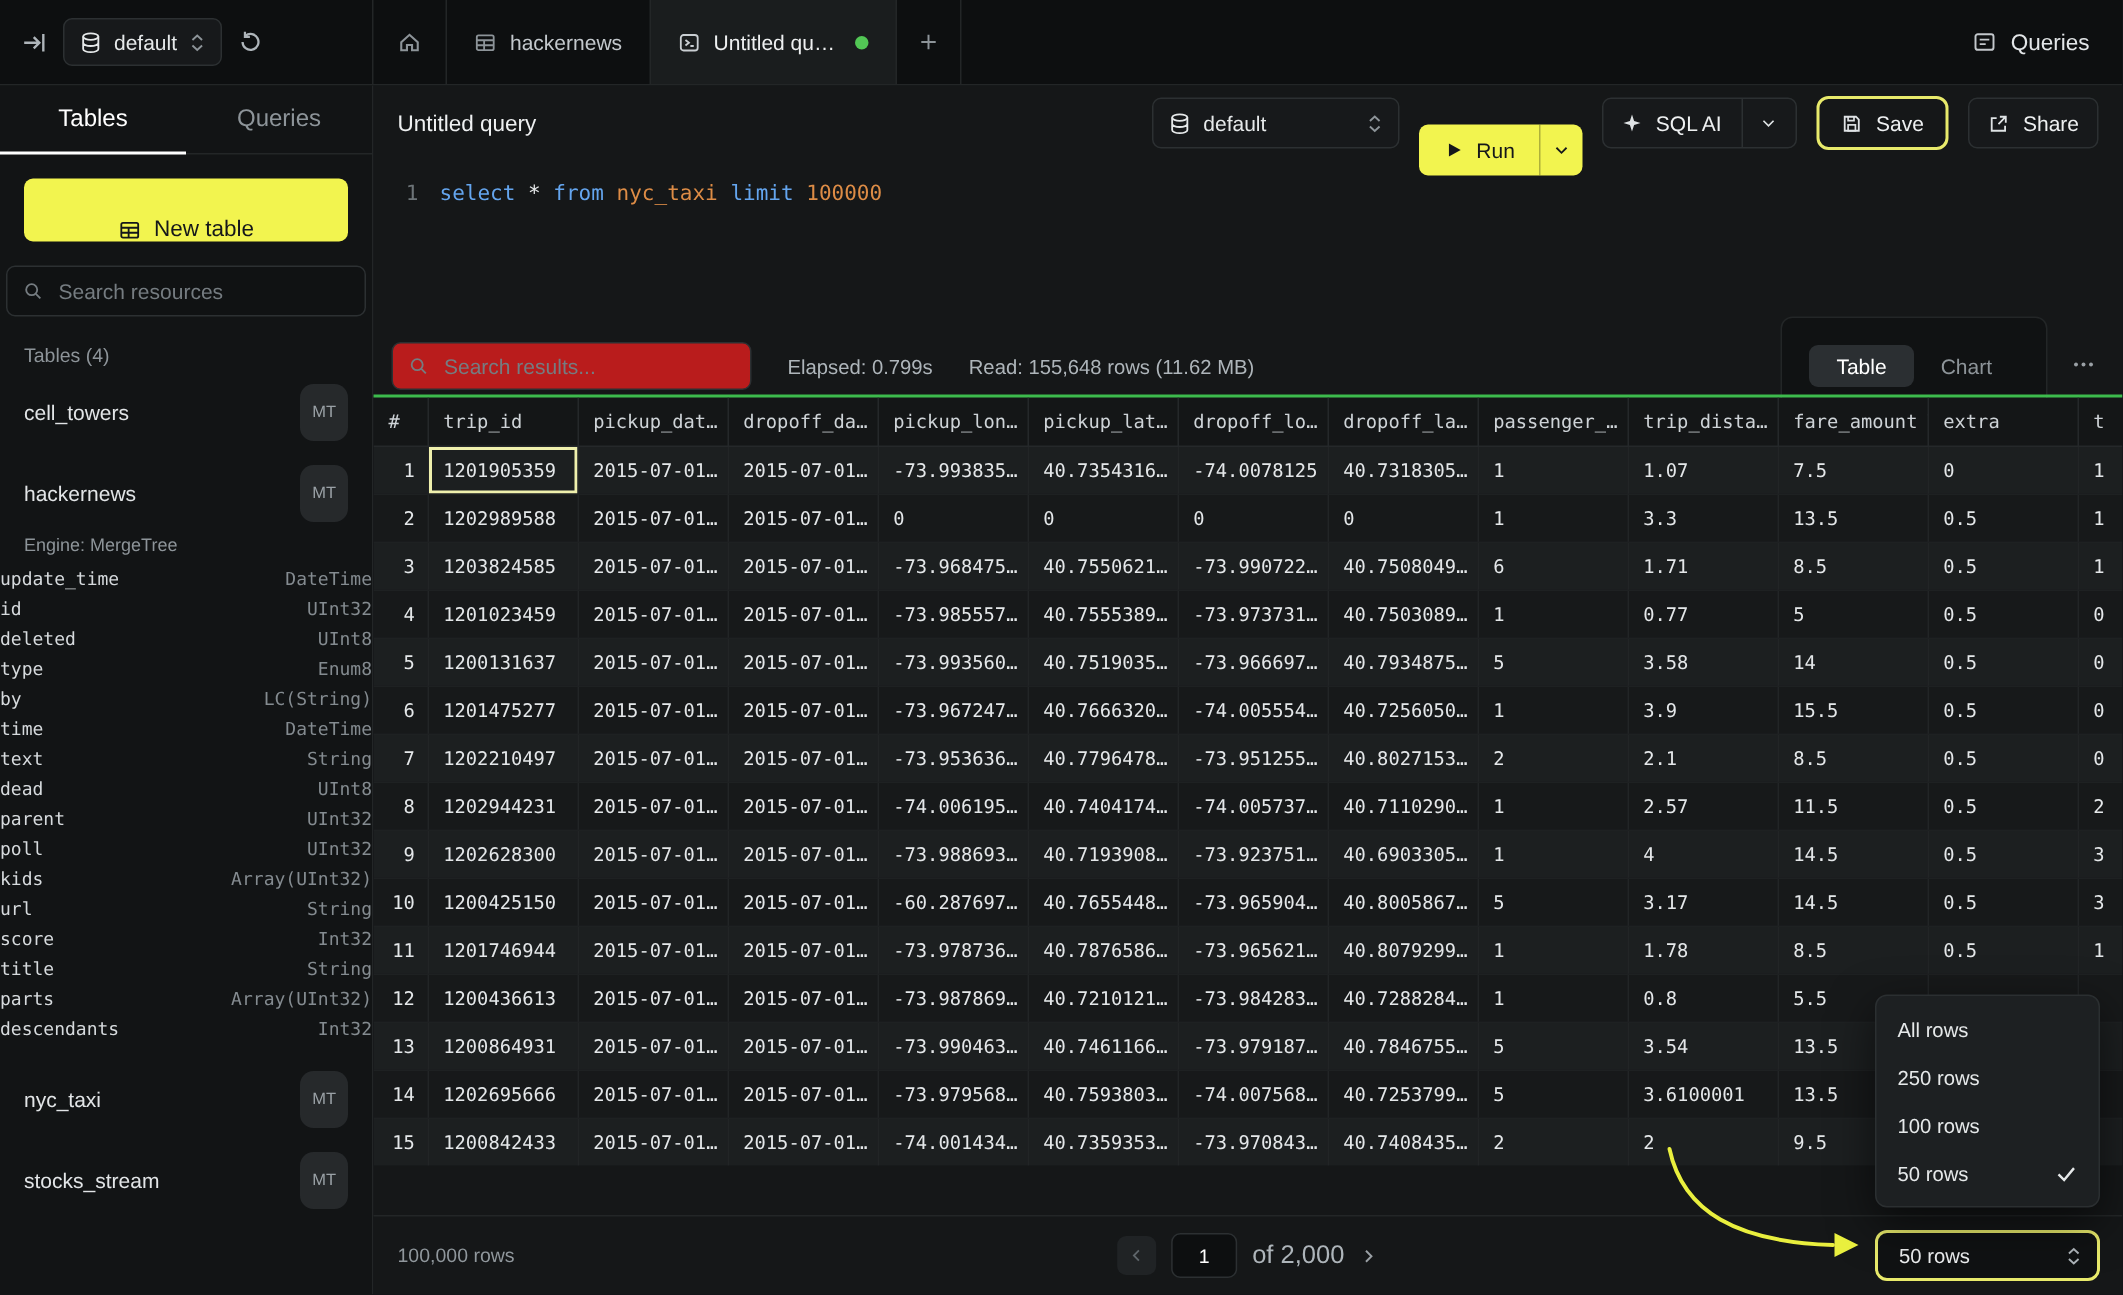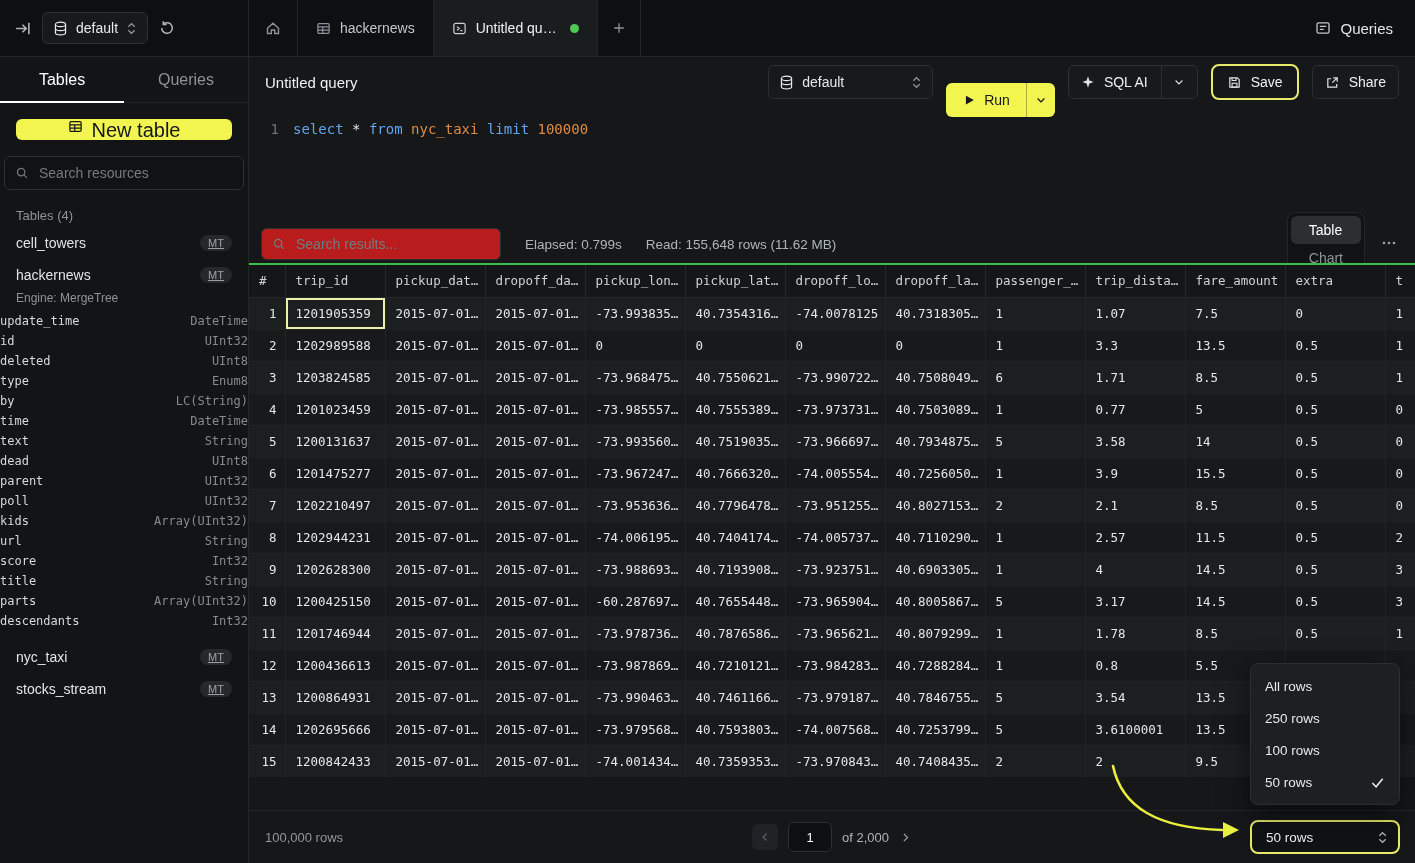--- a/index.html
+++ b/index.html
@@ -45,34 +45,34 @@
   .queries-btn .ic{color:#c3c8cc;}
 
   
   .sidebar{position:absolute;top:57px;left:0;width:249px;bottom:0;background:var(--bg-side);
     border-right:1px solid var(--border);}
   .side-tabs{display:flex;height:46px;border-bottom:1px solid var(--border);}
   .side-tab{flex:1;display:flex;align-items:center;justify-content:center;font-size:16px;
     color:var(--dim);position:relative;cursor:pointer;}
   .side-tab.active{color:#ffffff;}
   .side-tab.active::after{content:"";position:absolute;left:0;right:0;bottom:-1px;height:2px;background:#ffffff;}
-  .new-table-btn{margin:16px;height:21px;background:var(--accent);border-radius:6px;
-    display:flex;align-items:flex-start;justify-content:center;gap:9px;color:#15171a;
-    font-size:20px;font-weight:500;cursor:pointer;}
+  .new-table-btn{margin:16px;height:42px;background:var(--accent);border-radius:6px;
+    display:flex;align-items:flex-end;justify-content:center;gap:9px;color:#15171a;
+    font-size:15px;font-weight:500;cursor:pointer;}
   .search-box{margin:0 4px;height:34px;border:1px solid var(--border2);border-radius:6px;
     display:flex;align-items:center;gap:8px;padding:0 10px;background:var(--panel);}
   .search-box input{background:transparent;border:0;outline:0;color:var(--text);width:100%;
     font-family:"Liberation Sans",sans-serif;font-size:14px;}
   .search-box input::placeholder{color:#757c81;}
   .search-box .ic{color:#757c81;flex:0 0 auto;}
   .section-label{margin:18px 16px 4px;font-size:13px;color:var(--dim);}
   .table-item{display:flex;align-items:center;justify-content:space-between;
     padding:8px 16px;font-size:14px;color:#e2e5e7;cursor:pointer;}
   .tbl-name{font-weight:500;}
-  .badge{background:#26292b;color:#9aa1a6;font-size:11px;padding:2px 8px;border-radius:9px;text-decoration:underline;}
+  .badge{background:#26292b;color:#9aa1a6;font-size:11px;padding:13px 8px;border-radius:9px;}
   .engine{padding:0 16px 6px;font-size:12px;color:var(--dim);}
   .cols{padding-bottom:10px;}
   .col-row{display:flex;justify-content:space-between;padding:0 0;height:20px;align-items:center;
     font-family:"DejaVu Sans Mono",monospace;font-size:12px;}
   .col-name{color:#d6dadd;}
   .col-type{color:#848b90;}
 
   
   .main{position:absolute;left:249px;top:57px;right:0;bottom:0;background:var(--bg);}
   .query-header{position:absolute;top:0;left:0;right:0;height:50px;display:flex;
@@ -99,21 +99,21 @@
   .tok-kw{color:var(--kw);}
   .tok-op{color:#e6e9ea;}
   .tok-ident{color:var(--lit);}
   .tok-num{color:var(--lit);}
 
   .results-toolbar{position:absolute;top:168px;left:0;right:0;height:38px;display:flex;
     align-items:center;padding:0 12px;gap:24px;}
   .results-search{width:240px;height:32px;margin:0;flex:0 0 240px;background:#b91c1c;}
   .stat{font-size:13.5px;color:var(--mid);white-space:nowrap;}
   .toolbar-right{margin-left:auto;display:flex;align-items:center;gap:10px;}
-  .segmented{display:flex;background:var(--panel);border:1px solid var(--border);border-radius:8px;padding:3px;flex-direction:column;}
+  .segmented{display:flex;background:var(--panel);border:1px solid var(--border);border-radius:8px;padding:18px;}
   .seg{height:28px;display:flex;align-items:center;padding:0 18px;border-radius:6px;
     font-size:14px;color:var(--dim);cursor:pointer;}
   .seg.active{background:#2b2f32;color:#ffffff;}
   .more-btn{color:#9aa0a5;padding:0 6px;cursor:pointer;}
   .green-line{position:absolute;top:206px;left:0;right:0;height:2px;background:var(--green);}
 
   .results-table{position:absolute;top:208px;left:0;right:0;height:512px;overflow:hidden;}
   table.grid{border-collapse:collapse;table-layout:fixed;width:1236px;
     font-family:"DejaVu Sans Mono",monospace;font-size:12.5px;}
   table.grid th{height:32px;font-weight:400;color:#ced3d7;text-align:left;padding:0 8px 0 10px;
@@ -130,21 +130,21 @@
     background:var(--bg);}
   .total-rows{position:absolute;left:16px;top:50%;transform:translateY(-50%);
     font-size:13px;color:#90979c;}
   .pager{position:absolute;left:50%;top:50%;transform:translate(-50%,-50%);
     display:flex;align-items:center;gap:10px;}
   .page-btn{width:26px;height:26px;border-radius:6px;background:#202325;display:flex;
     align-items:center;justify-content:center;color:#5f666b;cursor:pointer;}
   .page-input{width:44px;height:30px;background:var(--bg-dark);border:1px solid var(--border2);
     border-radius:6px;color:#ffffff;text-align:center;font-size:13px;outline:0;
     font-family:"Liberation Sans",sans-serif;}
-  .of-label{font-size:13px;color:var(--mid);}
+  .of-label{font-size:17px;color:var(--mid);}
   .next-btn{color:#9aa0a5;cursor:pointer;display:flex;align-items:center;}
   .rows-select{position:absolute;right:15px;top:50%;transform:translateY(-50%);width:150px;height:34px;
     border:2px solid var(--accent-border);border-radius:8px;background:var(--panel);
     display:flex;align-items:center;padding:0 10px 0 14px;cursor:pointer;}
   .rows-select .label{flex:1;font-size:13.5px;color:#eef0f1;}
   .rows-select .ic{color:var(--mid);}
 
   
   .rows-menu{position:absolute;right:15px;bottom:58px;width:150px;background:#1d2022;
     border:1px solid #2b2f31;border-radius:8px;padding:6px 0;z-index:50;

